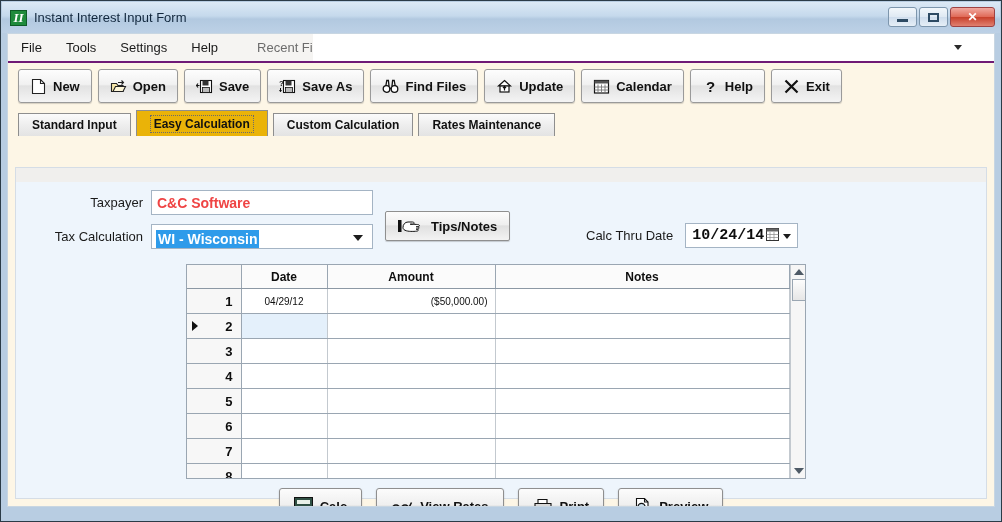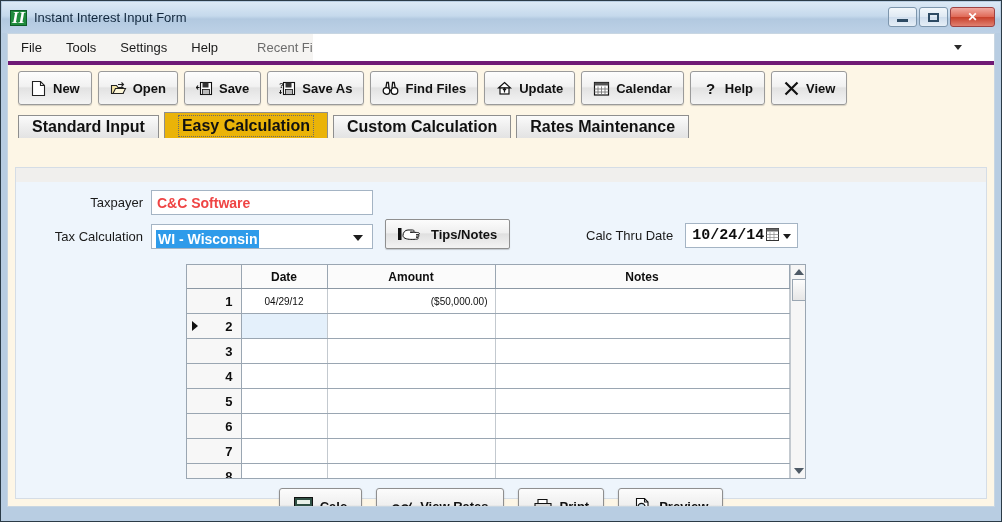--- a/index.html
+++ b/index.html
@@ -35,21 +35,21 @@
     position: absolute; left: 1px; top: 1px; right: 1px; height: 31px;
     background: linear-gradient(to bottom, #dce9f5 0%, #c5d9ec 45%, #b2c9e0 55%, #bdd1e6 100%);
     display: flex; align-items: center;
   }
   .title-icon {
     width: 17px; height: 16px; margin-left: 8px; margin-right: 7px;
     background: #1f8b3c;
     border: 1px solid #0d5c26;
     box-sizing: border-box;
     display: flex; align-items: center; justify-content: center;
-    font-size: 17px; font-weight: bold; color: #ffffff;
+    font-size: 13px; font-weight: bold; color: #ffffff;
     font-style: italic;
     font-family: "Liberation Serif", serif;
     line-height: 1;
   }
   .title-text {
     font-size: 13px; color: #10263c;
   }
   .win-buttons {
     position: absolute; right: 5px; top: 5px;
     display: flex; gap: 2px;
@@ -72,21 +72,21 @@
   }
   .glyph-min { width: 11px; height: 3px; background: #2d4a63; margin-top: 6px; }
   .glyph-max { width: 11px; height: 9px; border: 2px solid #2d4a63; box-sizing: border-box; }
 
   
   .menubar {
     position: relative;
     height: 27px;
     background: #f5f4f2;
     display: flex; align-items: center;
-    border-bottom: 4px solid #701a75;
+    border-bottom: 2px solid #701a75;
   }
   .menu-item {
     font-size: 13px; color: #1a1a1a;
     padding: 3px 11px;
     margin-left: 2px;
   }
   .recent-label {
     font-size: 13px; color: #6c6c6c;
     margin-left: 28px; padding-right: 6px;
   }
@@ -133,21 +133,21 @@
     gap: 5px;
   }
   .tab {
     height: 23px;
     box-sizing: border-box;
     padding: 0 13px;
     border: 1px solid #8e8e8e;
     border-bottom: none;
     background: linear-gradient(to bottom, #fbfbfb 0%, #eeeeee 50%, #e3e3e3 100%);
     display: flex; align-items: center;
-    font-size: 16px; font-weight: bold; color: #111111;
+    font-size: 12px; font-weight: bold; color: #111111;
   }
   .tab.active {
     height: 26px;
     background: #eab308;
     border-color: #8e8e8e;
     position: relative;
   }
   .tab.active .tab-inner {
     border: 1px dotted #6b6b6b;
     padding: 1px 3px;
@@ -418,21 +418,21 @@
         <svg class="tb-ico" viewBox="0 0 17 17">
           <text x="4" y="14" font-size="15" font-weight="bold" font-family="Liberation Sans" fill="#111">?</text>
         </svg>
         <span>Help</span>
       </div>
 
       <div class="tb-btn">
         <svg class="tb-ico" viewBox="0 0 17 17">
           <path d="M2.5 2.5l12 12M14.5 2.5l-12 12" stroke="#111" stroke-width="2.2" fill="none"></path>
         </svg>
-        <span>View</span>
+        <span>Exit</span>
       </div>
     </div>
 
     <div class="tabstrip">
       <div class="tab">
         <span class="tab-inner">Standard Input</span>
       </div>
       <div class="tab active">
         <span class="tab-inner">Easy Calculation</span>
       </div>
@@ -453,21 +453,21 @@
       </div>
 
       <div class="field-row" style="left:0; top:56px; width:370px;">
         <div class="fld-label" style="width:127px;">Tax Calculation</div>
         <div class="combobox" style="margin-left:8px; width:222px; height:25px;">
           <span class="combo-sel">WI  - Wisconsin</span>
           <span class="combo-arrow"></span>
         </div>
       </div>
 
-      <div class="tips-btn" style="position:absolute; left:369px; top:51px;">
+      <div class="tips-btn" style="position:absolute; left:369px; top:43px;">
         <svg width="26" height="16" viewBox="0 0 26 16">
           <rect x="0" y="2" width="3.5" height="12" fill="#111"></rect>
           <path d="M5 9.5c0-3 2-5.5 5-5.5h4.5c1 0 1.6 0.4 1.6 1.1 0 0.7-0.6 1.1-1.6 1.1h-2.3c2 0 7.8 0.2 8.6 0.6 0.8 0.4 0.8 1.4 0 1.7-0.5 0.2-1.6 0.3-2.6 0.3 1 0 2 0.1 2.4 0.4 0.6 0.4 0.5 1.3-0.2 1.6-0.5 0.2-1.4 0.3-2.3 0.3 0.8 0 1.5 0.1 1.8 0.3 0.6 0.4 0.5 1.2-0.2 1.5-0.7 0.3-3.1 0.5-5.5 0.5-3.5 0-9.2-0.4-9.2-3.9z" fill="#ffffff" stroke="#111" stroke-width="1"></path>
         </svg>
         <span>Tips/Notes</span>
       </div>
 
       <div class="field-row" style="left:570px; top:55px;">
         <div class="fld-label">Calc Thru Date</div>
         <div class="datebox" style="margin-left:12px; width:113px; height:25px;font-family:Liberation Mono, monospace;">

